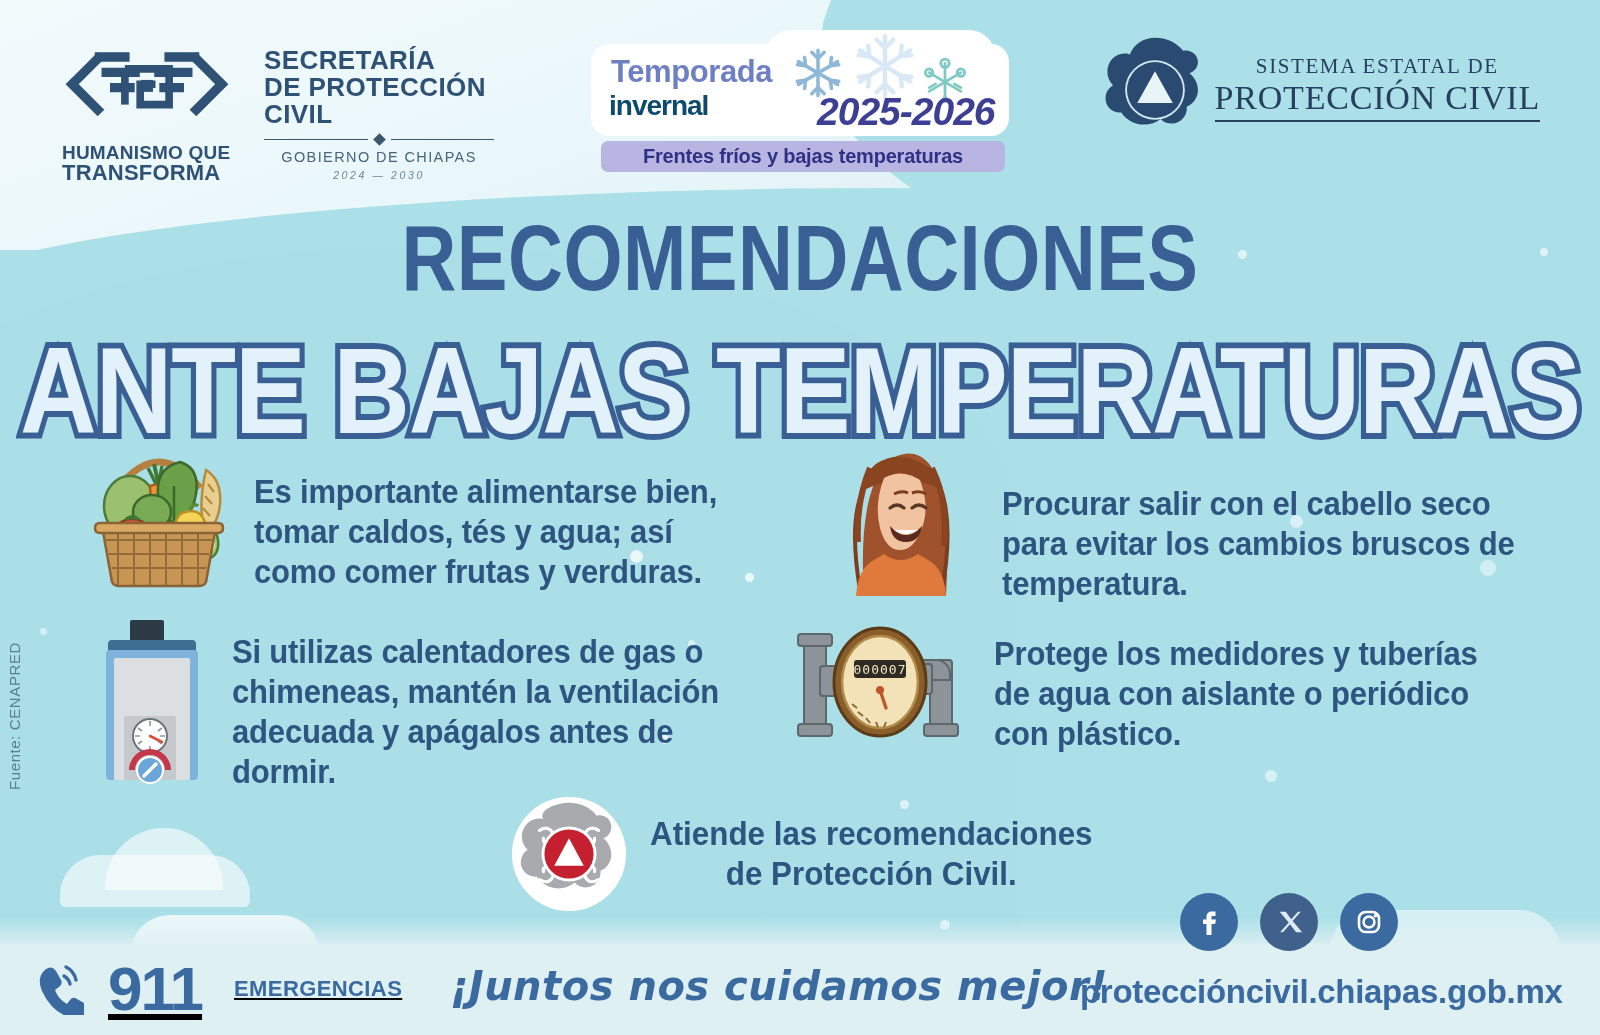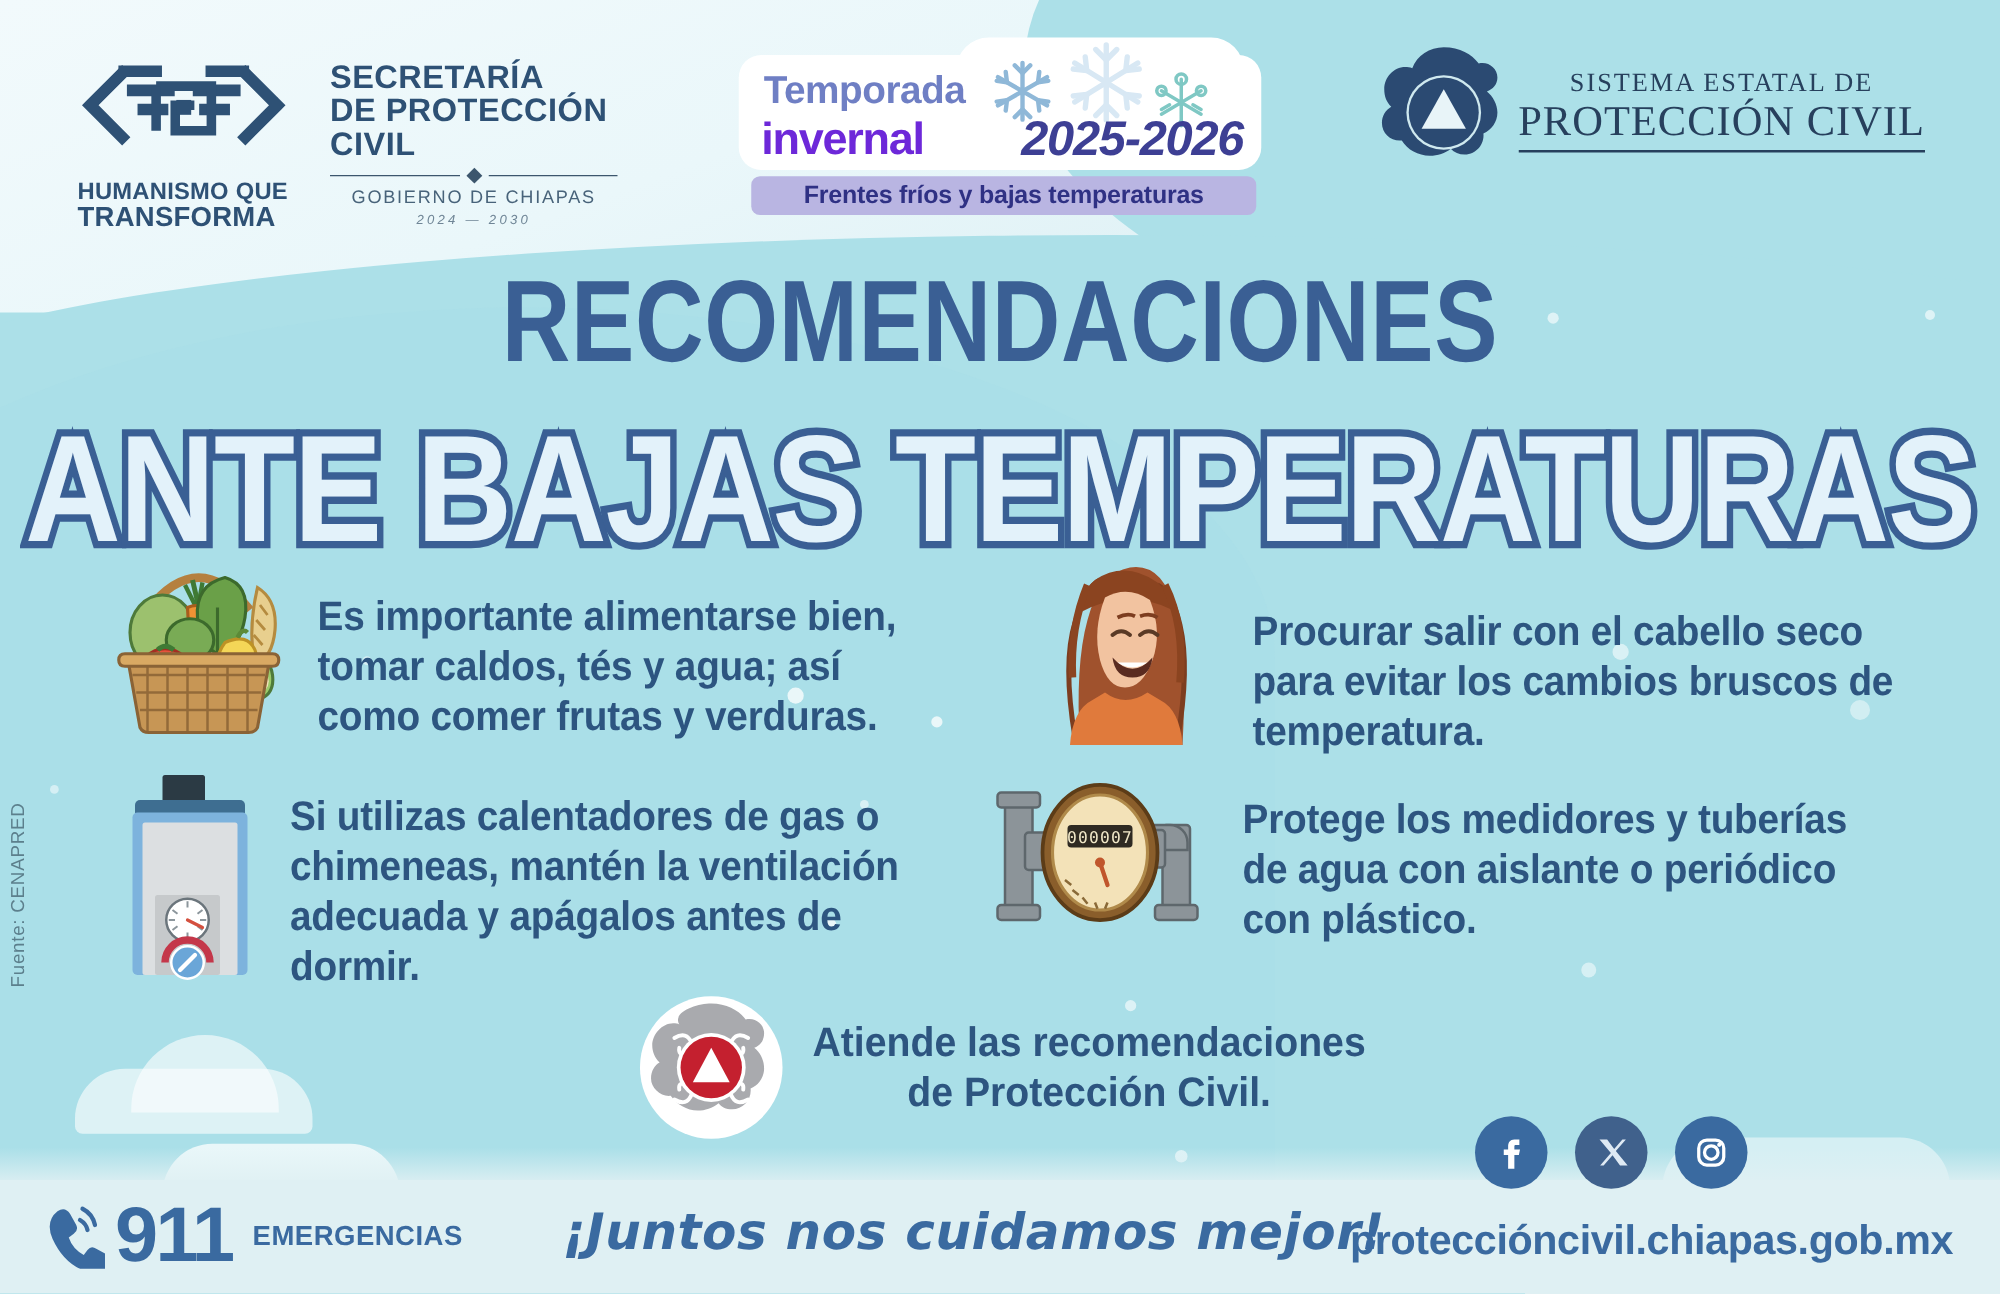--- a/index.html
+++ b/index.html
@@ -69,21 +69,21 @@
   }
   .winter-plate2{
     position:absolute;left:180px;top:2px;width:230px;height:86px;background:#ffffff;
     border-radius:26px;
   }
   .temporada{
     position:absolute;left:26px;top:26px;font-size:31px;font-weight:800;color:#6f7fc4;
     letter-spacing:-.4px;
   }
   .invernal{
-    position:absolute;left:24px;top:62px;font-size:36px;font-weight:800;color:#6d28d9;
+    position:absolute;left:24px;top:62px;font-size:28px;font-weight:800;color:#0c4a6e;
     letter-spacing:-1px;
   }
   .years{
     position:absolute;left:232px;top:62px;font-size:39px;font-weight:600;color:#3d3f94;
     font-style:italic;letter-spacing:-1px;
   }
   .frentes{
     position:absolute;left:16px;top:113px;width:404px;height:31px;background:#b9b5e2;
     border-radius:7px;color:#2f3184;font-weight:700;font-size:20px;
     display:flex;align-items:center;justify-content:center;letter-spacing:-.2px;
@@ -138,21 +138,21 @@
     text-align:center;transform:scaleX(.95);transform-origin:left top;
   }
 
   .fuente{
     position:absolute;left:6px;top:790px;transform:rotate(-90deg);
     transform-origin:left top;color:#5c7f8c;font-size:15px;letter-spacing:.6px;
     white-space:nowrap;
   }
 
   
-  .f911{position:absolute;left:34px;bottom:18px;display:flex;align-items:center;gap:8px;}
+  .f911{position:absolute;left:34px;bottom:18px;display:flex;align-items:center;gap:24px;text-decoration:underline;}
   .num911{font-size:62px;font-weight:800;color:#3a6aa0;letter-spacing:-2px;line-height:56px;}
   .emerg{font-size:22px;font-weight:800;color:#3a6aa0;letter-spacing:.4px;margin-left:8px;}
   .slogan{
     position:absolute;left:450px;bottom:26px;font-size:40px;color:#3a6aa0;font-weight:700;
     font-style:italic;letter-spacing:.5px;
     font-family:"DejaVu Sans",sans-serif;
   }
   .socials{position:absolute;left:1180px;bottom:84px;display:flex;gap:22px;}
   .sbtn{width:58px;height:58px;border-radius:50%;background:#3a6aa0;display:flex;align-items:center;justify-content:center;}
   .sbtn.x{background:#40618c;}

